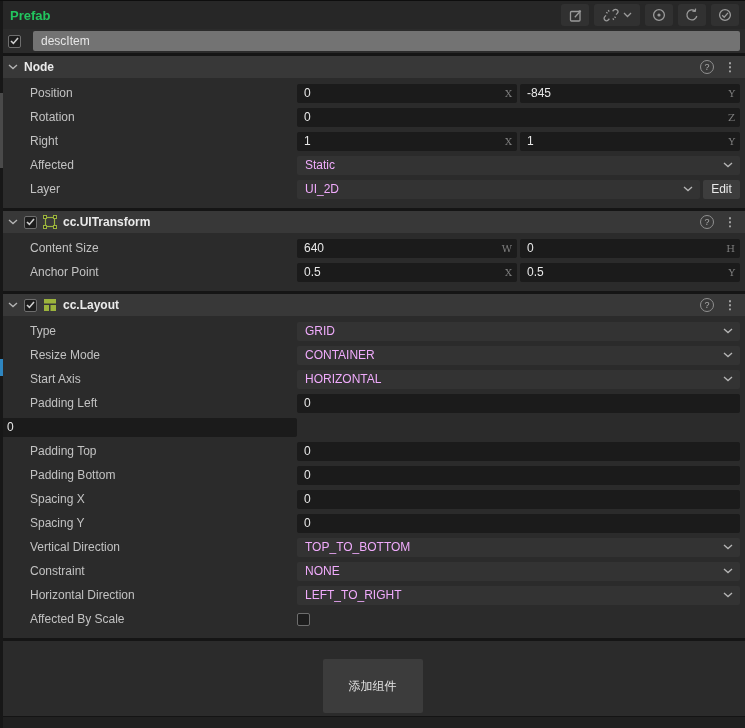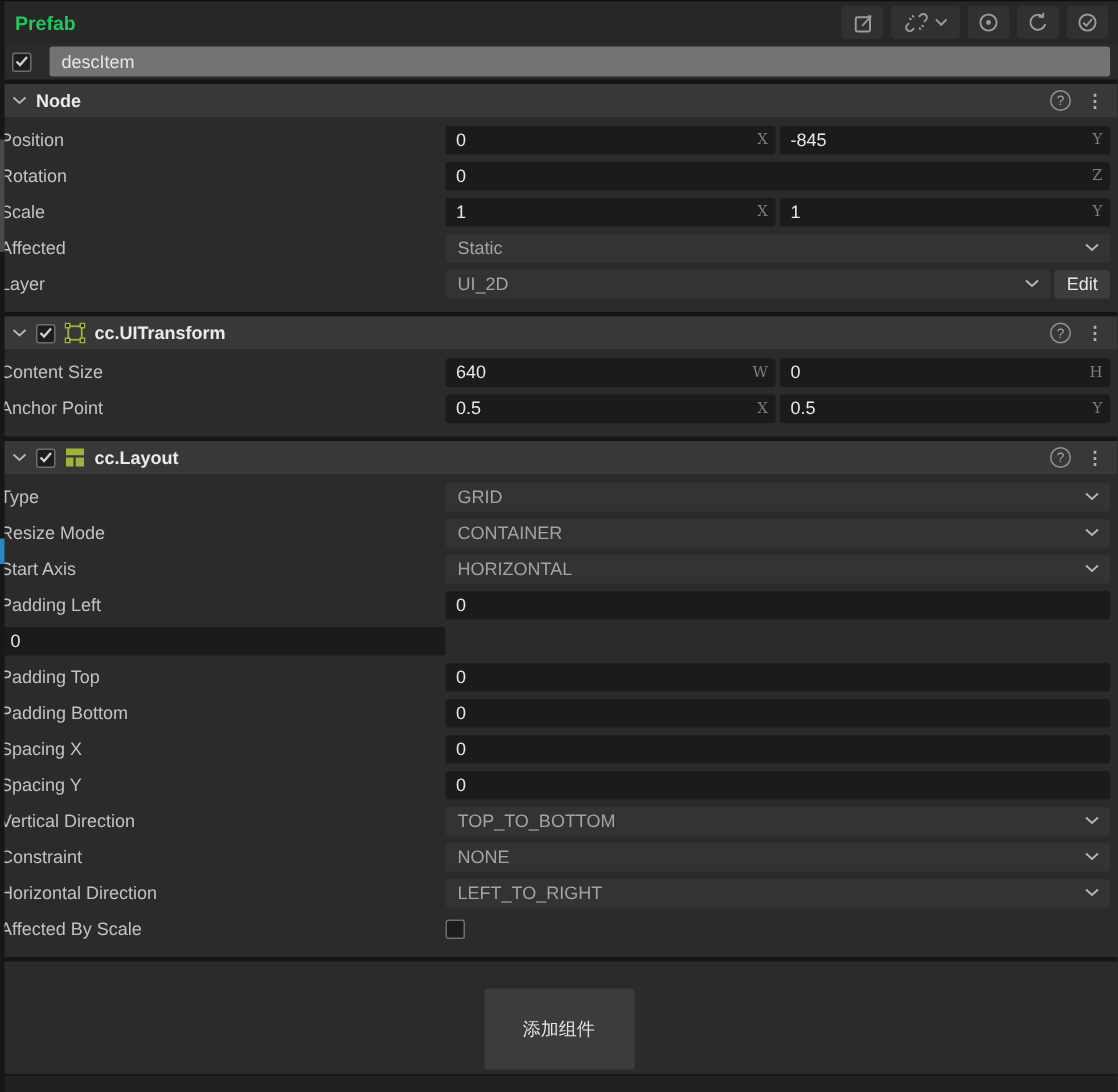--- a/index.html
+++ b/index.html
@@ -38,28 +38,28 @@
   .sec-header .checkbox{margin-right:6px;}
   .sec-header .comp-icon{margin-right:6px;display:flex;}
   .sec-title{font-weight:bold;color:#eaeaea;}
   .sec-header .spacer{flex:1;}
   .help-icon{width:14px;height:14px;border:1px solid #909090;border-radius:50%;color:#aaaaaa;
     font-size:9px;display:flex;align-items:center;justify-content:center;box-sizing:border-box;margin-right:10px;}
   .menu-icon{color:#b0b0b0;font-size:12px;font-weight:bold;letter-spacing:0;line-height:1;}
   .sec-body{padding:3px 0 7px 0;background:#2b2b2b;}
 
   .prop-row{height:24px;display:grid;grid-template-columns:297px 1fr;align-items:center;padding-right:5px;}
-  .prop-label{color:#c2c2c2;white-space:nowrap;overflow:hidden;}
+  .prop-label{padding-left:30px;color:#c2c2c2;white-space:nowrap;overflow:hidden;}
   .prop-value{display:flex;gap:3px;align-items:center;}
   .num-field{flex:1;height:19px;background:#1b1b1b;border-radius:2px;display:flex;align-items:center;
     padding:0 5px 0 7px;color:#e8e8e8;min-width:0;}
   .num-field .val{flex:1;overflow:hidden;white-space:nowrap;}
   .axis-suffix{color:#7e7e7e;font-family:"DejaVu Serif",serif;font-size:10px;margin-left:4px;}
   .select-field{flex:1;height:19px;background:#333333;border-radius:2px;display:flex;align-items:center;
-    padding:0 7px 0 8px;color:#a3a3a3;cursor:pointer;min-width:0;}
+    padding:0 7px 0 8px;color:#f0abfc;cursor:pointer;min-width:0;}
   .select-field .val{flex:1;overflow:hidden;white-space:nowrap;}
   .edit-btn{flex:0 0 auto;width:37px;height:19px;background:#3d3d3d;border-radius:2px;color:#e8e8e8;
     display:flex;align-items:center;justify-content:center;cursor:pointer;}
 
   
   .bottom{border-top:3px solid #151515;flex:1 1 auto;display:flex;justify-content:center;align-items:flex-start;
     padding-top:18px;background:#2b2b2b;}
   .add-comp-btn{height:22px;background:#3c3c3c;border-radius:2px;color:#e3e3e3;padding:16px 26px;
     display:flex;align-items:center;justify-content:center;cursor:pointer;}
   .footer-strip{position:absolute;left:0;bottom:0;width:100%;height:11px;background:#202020;border-top:1px solid #141414;}
@@ -164,21 +164,21 @@
           <div class="prop-row">
             <span class="prop-label">Rotation</span>
             <div class="prop-value">
               <div class="num-field">
                 <span class="val">0</span>
                 <span class="axis-suffix">Z</span>
               </div>
             </div>
           </div>
           <div class="prop-row">
-            <span class="prop-label">Scale</span>
+            <span class="prop-label">Right</span>
             <div class="prop-value">
               <div class="num-field">
                 <span class="val">1</span>
                 <span class="axis-suffix">X</span>
               </div>
               <div class="num-field">
                 <span class="val">1</span>
                 <span class="axis-suffix">Y</span>
               </div>
             </div>

